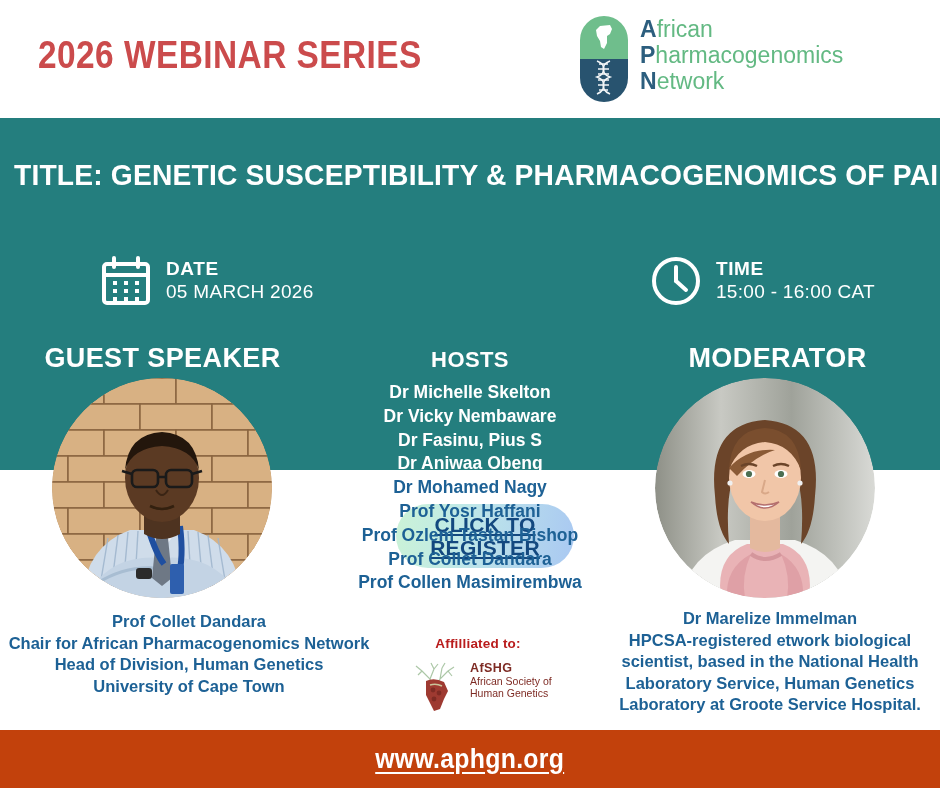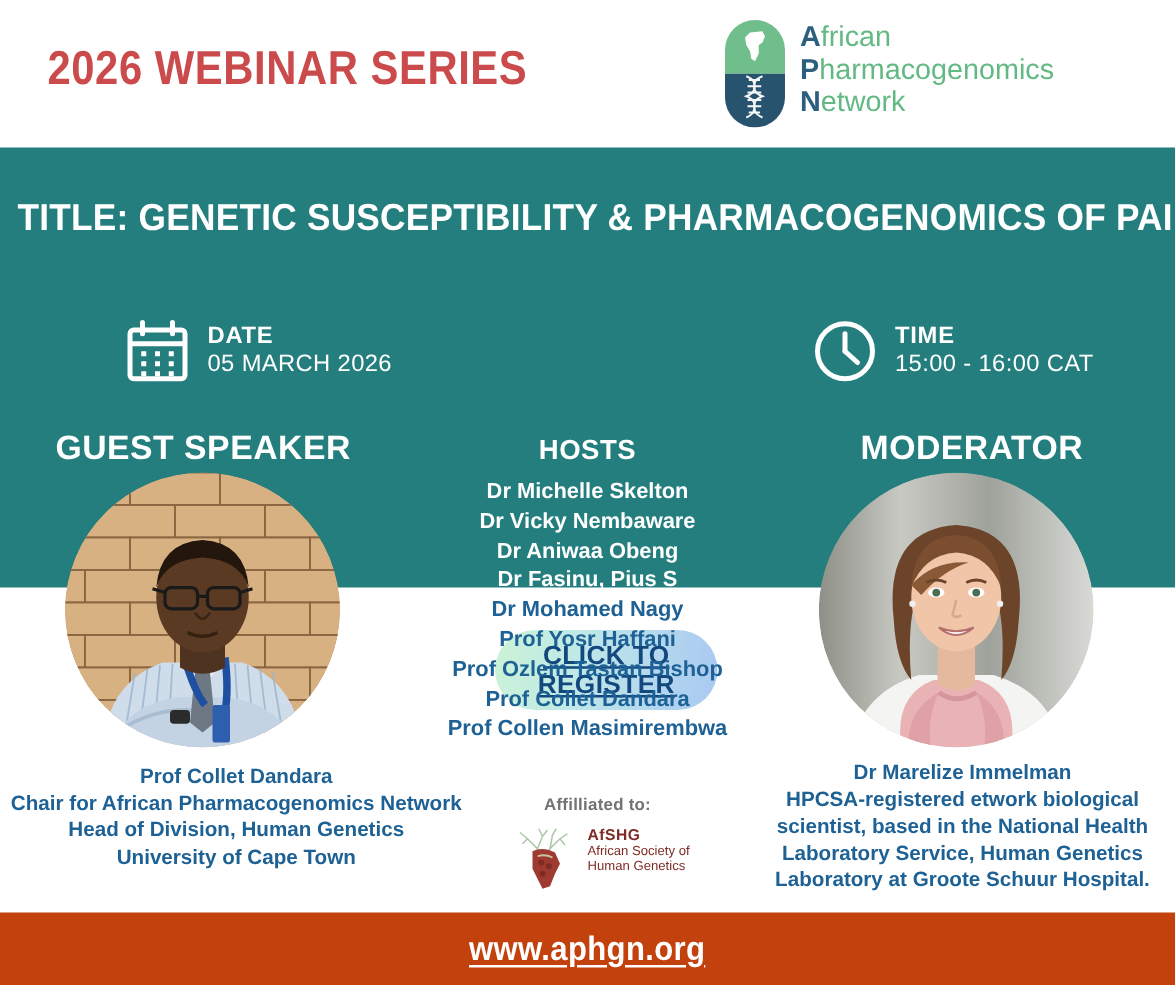--- a/index.html
+++ b/index.html
@@ -103,21 +103,21 @@
   
   .caption{
     position:absolute;text-align:center;color:#1D6195;
     font-size:16.5px;line-height:21.5px;font-weight:bold;
   }
   .caption-speaker{left:0px;top:611px;width:378px;}
   .caption-moderator{left:600px;top:608px;width:340px;}
 
   
   .affil{position:absolute;left:398px;top:636px;width:160px;text-align:center;}
-  .affil-label{color:#737373;font-size:13.5px;font-weight:bold;letter-spacing:.2px;}
+  .affil-label{color:#b91c1c;font-size:13.5px;font-weight:bold;letter-spacing:.2px;}
   .affil-logo{position:relative;margin-top:8px;width:160px;height:54px;}
   .affil-logo-text{position:absolute;left:72px;top:2px;text-align:left;}
   .affil-name{color:#7E2B24;font-size:12.5px;font-weight:bold;letter-spacing:.4px;line-height:14px;}
   .affil-sub{color:#7E2B24;font-size:10.5px;line-height:12px;}
 </style>
 </head>
 <body>
 
 <div id="poster">
 
@@ -204,22 +204,22 @@
     </div>
   </div>
 
   <div class="col-head head-speaker">GUEST SPEAKER</div>
   <div class="col-head head-hosts">HOSTS</div>
   <div class="col-head head-moderator">MODERATOR</div>
 
   <div class="hosts-list" id="hosts-list">
       <div class="host-name host-white">Dr Michelle Skelton</div>
       <div class="host-name host-white">Dr Vicky Nembaware</div>
+      <div class="host-name host-white">Dr Fasinu, Pius S</div>
       <div class="host-name host-white">Dr Aniwaa Obeng</div>
-      <div class="host-name host-white">Dr Fasinu, Pius S</div>
       <div class="host-name host-blue">Dr Mohamed Nagy</div>
       <div class="host-name host-blue">Prof Yosr Haffani</div>
       <div class="host-name host-blue">Prof Ozlem Tastan Bishop</div>
       <div class="host-name host-blue">Prof Collet Dandara</div>
       <div class="host-name host-blue">Prof Collen Masimirembwa</div>
     </div>
 
   <div class="photo photo-speaker">
     <svg width="220" height="220" viewBox="0 0 220 220">
       <defs>
@@ -362,21 +362,21 @@
       <div>Prof Collet Dandara</div>
       <div>Chair for African Pharmacogenomics Network</div>
       <div>Head of Division, Human Genetics</div>
       <div>University of Cape Town</div>
     </div>
   <div class="caption caption-moderator" id="caption-moderator">
       <div>Dr Marelize Immelman</div>
       <div>HPCSA-registered etwork biological</div>
       <div>scientist, based in the National Health</div>
       <div>Laboratory Service, Human Genetics</div>
-      <div>Laboratory at Groote Schuur Hospital.</div>
+      <div>Laboratory at Groote Service Hospital.</div>
     </div>
 
   <div class="affil">
     <div class="affil-label">Affilliated to:</div>
     <div class="affil-logo">
       <svg width="70" height="54" viewBox="0 0 70 54" style="position:absolute;left:2px;top:0;">
         <g stroke="#A8C4A2" stroke-width="1.2" fill="none" opacity=".95">
           <path d="M34 30 L30 20 L22 12 M30 20 L34 10 M34 30 L40 20 L48 12 M40 20 L42 9 M22 12 L16 7 M22 12 L18 16 M48 12 L54 8 M48 12 L52 17 M34 10 L31 4 M34 10 L38 5 M42 9 L45 4"></path>
         </g>
         <path d="M26 22 Q34 18 44 23 L48 32 L44 40 L40 50 L34 52 L30 44 L26 36 Z" fill="#9E3A31"></path>

